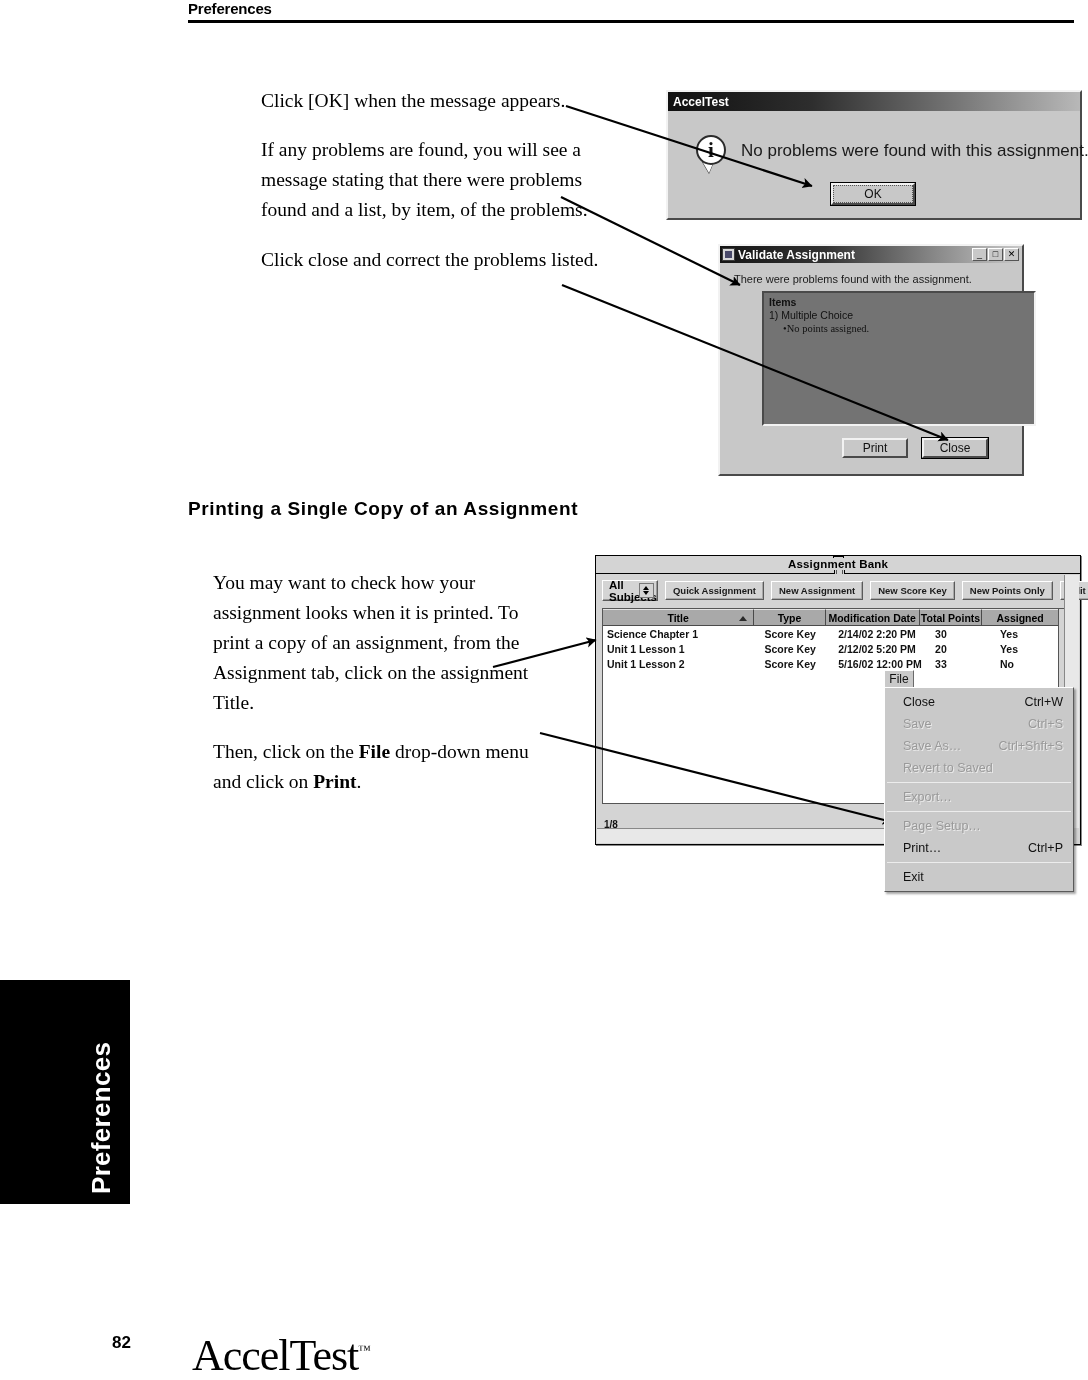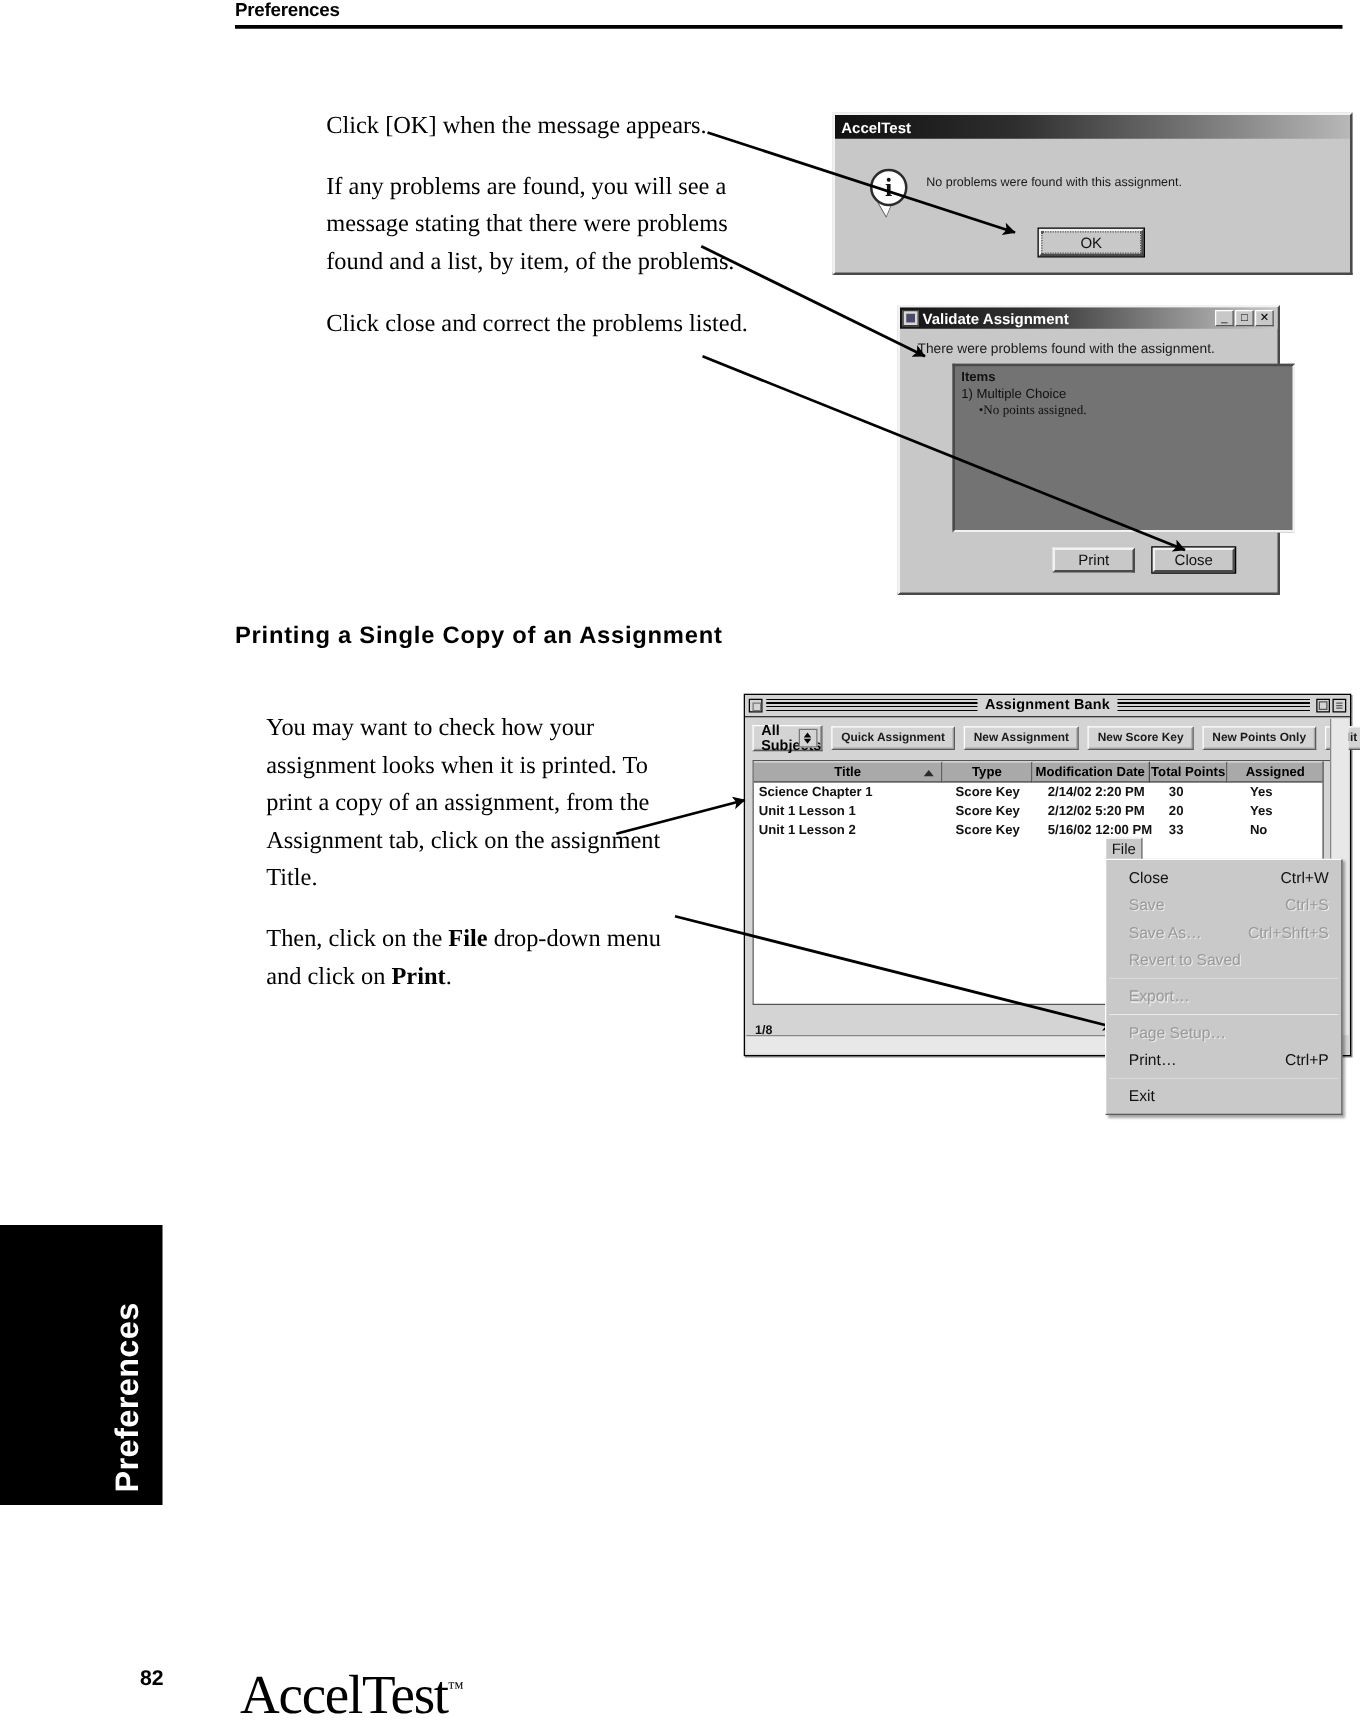--- a/index.html
+++ b/index.html
@@ -97,21 +97,21 @@
   .info-icon-tail {
     position: absolute; left: 34px; top: 50px;
     width: 0; height: 0;
     border-left: 7px solid transparent;
     border-right: 5px solid transparent;
     border-top: 12px solid #ffffff;
     filter: drop-shadow(0 1px 0 #2b2b2b);
   }
   .acceltest-msg {
     position: absolute; left: 73px; top: 30px;
-    font-size: 10px; color: #1a1a1a; white-space: nowrap;
+    font-size: 17px; color: #1a1a1a; white-space: nowrap;
   }
   .w9x-btn {
     background: #c8c8c8;
     border-top: 2px solid #f2f2f2;
     border-left: 2px solid #f2f2f2;
     border-right: 2px solid #4a4a4a;
     border-bottom: 2px solid #4a4a4a;
     font-family: "Liberation Sans", sans-serif;
     font-size: 12px; color: #111;
     display: flex; align-items: center; justify-content: center;
@@ -183,21 +183,21 @@
     left: 595px; top: 555px; width: 486px; height: 290px;
     background: #d4d4d4;
     border: 1px solid #000;
     font-family: "Liberation Sans", sans-serif;
     box-shadow: 1px 1px 0 #888;
   }
   .mac-titlebar {
     height: 18px; background: #d4d4d4;
     border-bottom: 1px solid #000;
     display: flex; align-items: center;
-    padding: 0 3px; position: relative;
+    padding: 0 3px; position: relative; flex-direction: column;
   }
   .mac-closebox {
     width: 11px; height: 11px; background: #d4d4d4;
     border: 1px solid #000; flex: none; position: relative;
   }
   .mac-closebox:after {
     content: ""; position: absolute; left: 2px; top: 2px;
     width: 5px; height: 5px; border: 1px solid #777;
   }
   .mac-stripes { flex: 1 1 auto; height: 11px; position: relative; margin: 0 3px; }

